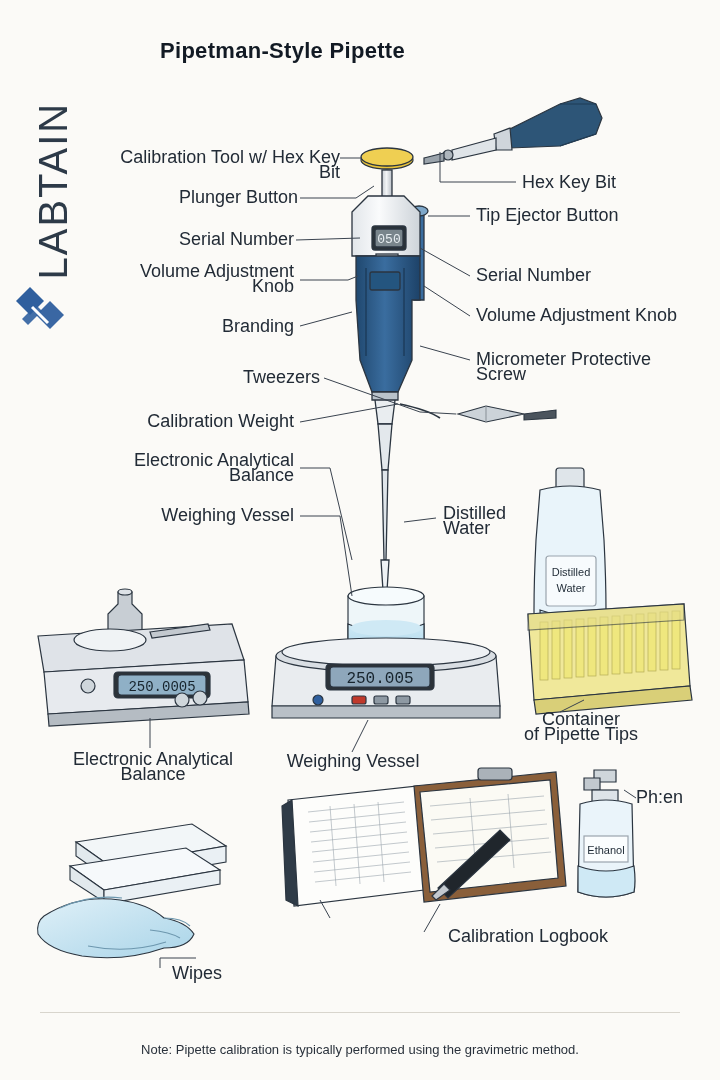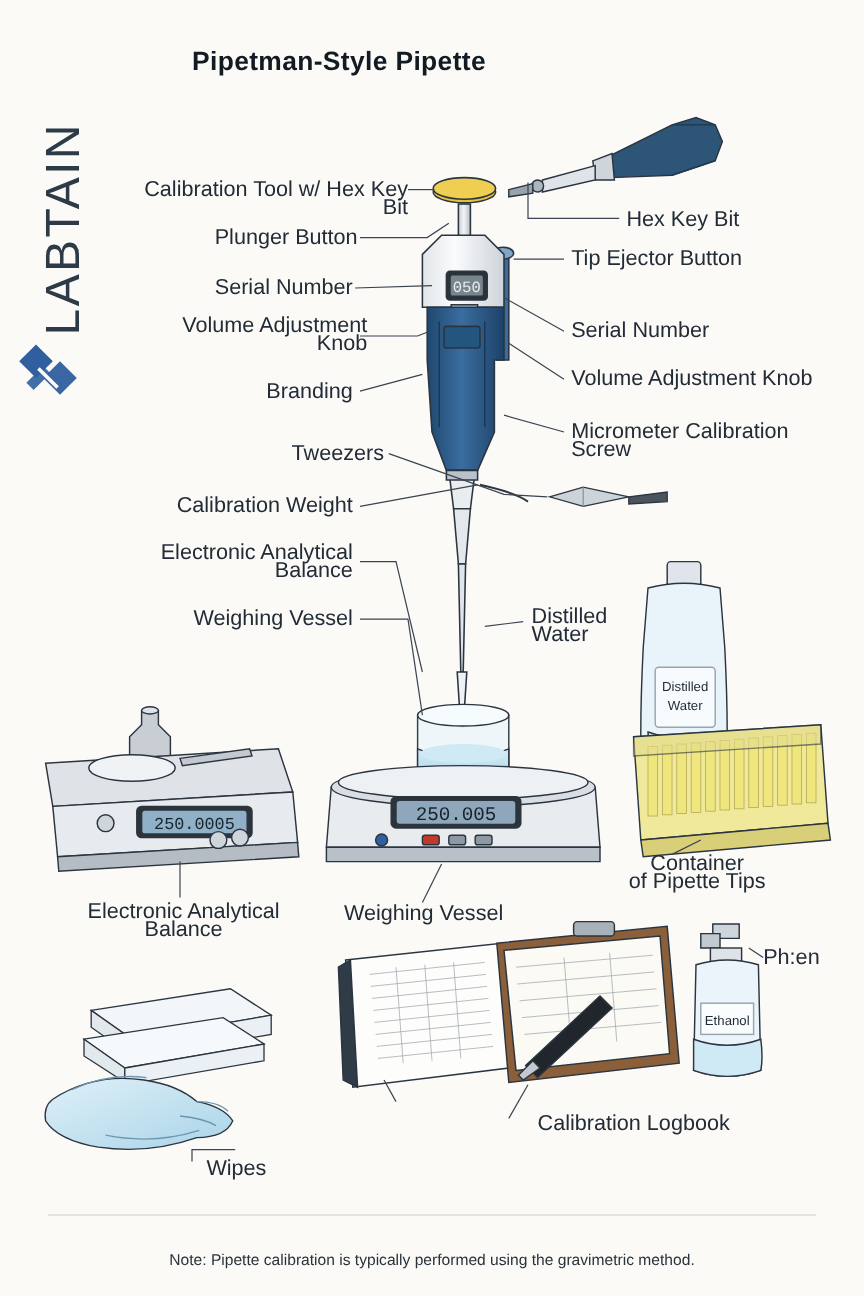--- a/index.html
+++ b/index.html
@@ -353,34 +353,34 @@
       <path d="M636 798 L624 790"></path>
       <path d="M330 918 L320 900"></path>
       <path d="M424 932 L440 904"></path>
       <path d="M160 968 L160 958 L196 958"></path>
     </g>
   </svg>
 
   <div class="lbl r" style="left:110px; top:150px; width:230px;">Calibration Tool w/ Hex Key Bit</div>
   <div class="lbl r" style="left:120px; top:190px; width:178px;">Plunger Button</div>
   <div class="lbl r" style="left:120px; top:232px; width:174px;">Serial Number</div>
-  <div class="lbl r" style="left:132px; top:264px; width:174px;">Volume Adjustment
+  <div class="lbl r" style="left:120px; top:264px; width:174px;">Volume Adjustment
 Knob</div>
   <div class="lbl r" style="left:120px; top:319px; width:174px;">Branding</div>
   <div class="lbl r" style="left:140px; top:370px; width:180px;">Tweezers</div>
   <div class="lbl r" style="left:110px; top:414px; width:184px;">Calibration Weight</div>
   <div class="lbl r" style="left:110px; top:453px; width:184px;">Electronic Analytical
 Balance</div>
   <div class="lbl r" style="left:110px; top:508px; width:184px;">Weighing Vessel</div>
 
   <div class="lbl l" style="left:522px; top:175px; width:180px;">Hex Key Bit</div>
   <div class="lbl l" style="left:476px; top:208px; width:200px;">Tip Ejector Button</div>
   <div class="lbl l" style="left:476px; top:268px; width:200px;">Serial Number</div>
   <div class="lbl l" style="left:476px; top:308px; width:220px;">Volume Adjustment Knob</div>
-  <div class="lbl l" style="left:476px; top:352px; width:230px;">Micrometer Calibration Screw</div>
+  <div class="lbl l" style="left:476px; top:352px; width:230px;">Micrometer Protective Screw</div>
   <div class="lbl l" style="left:443px; top:506px; width:120px;">Distilled
 Water</div>
 
   <div class="lbl c" style="left:496px; top:712px; width:170px;">Container
 of Pipette Tips</div>
   <div class="lbl c" style="left:58px; top:752px; width:190px;">Electronic Analytical
 Balance</div>
   <div class="lbl c" style="left:278px; top:754px; width:150px;">Weighing Vessel</div>
   <div class="lbl l" style="left:636px; top:790px; width:70px;">Ph:en</div>
   <div class="lbl l" style="left:448px; top:929px; width:200px;">Calibration Logbook</div>

